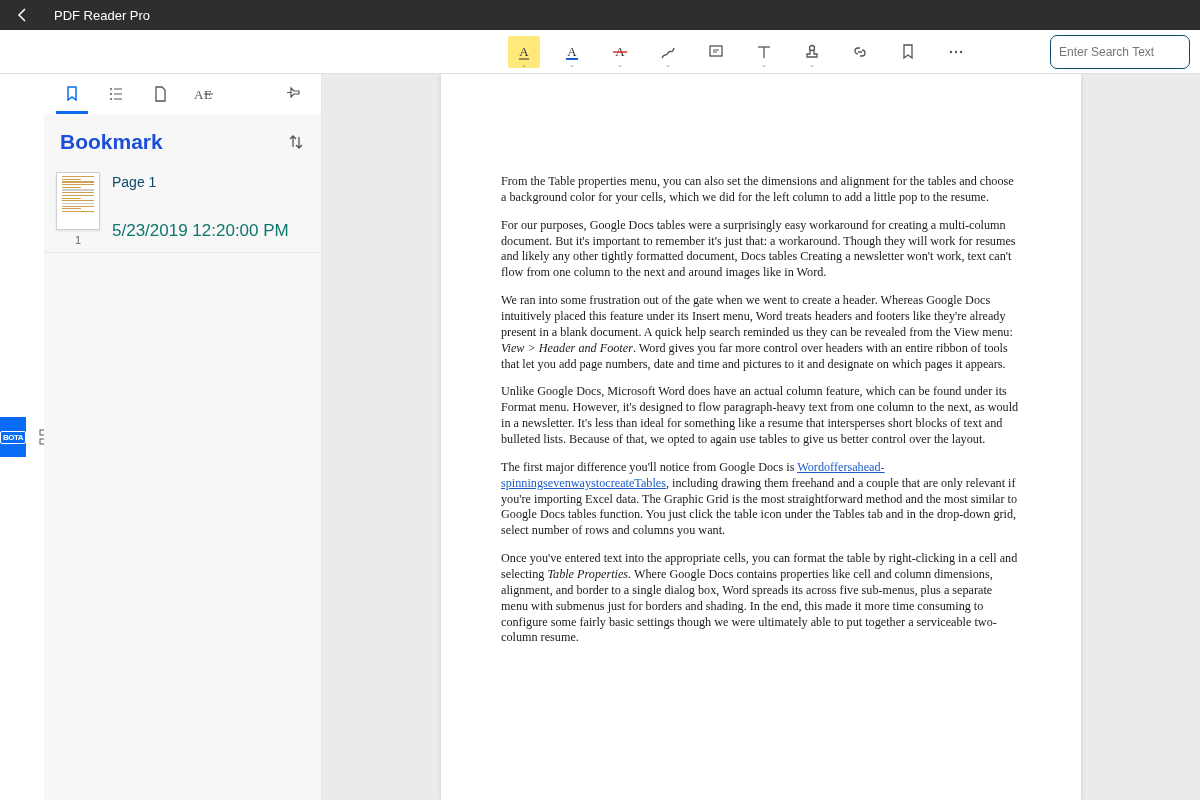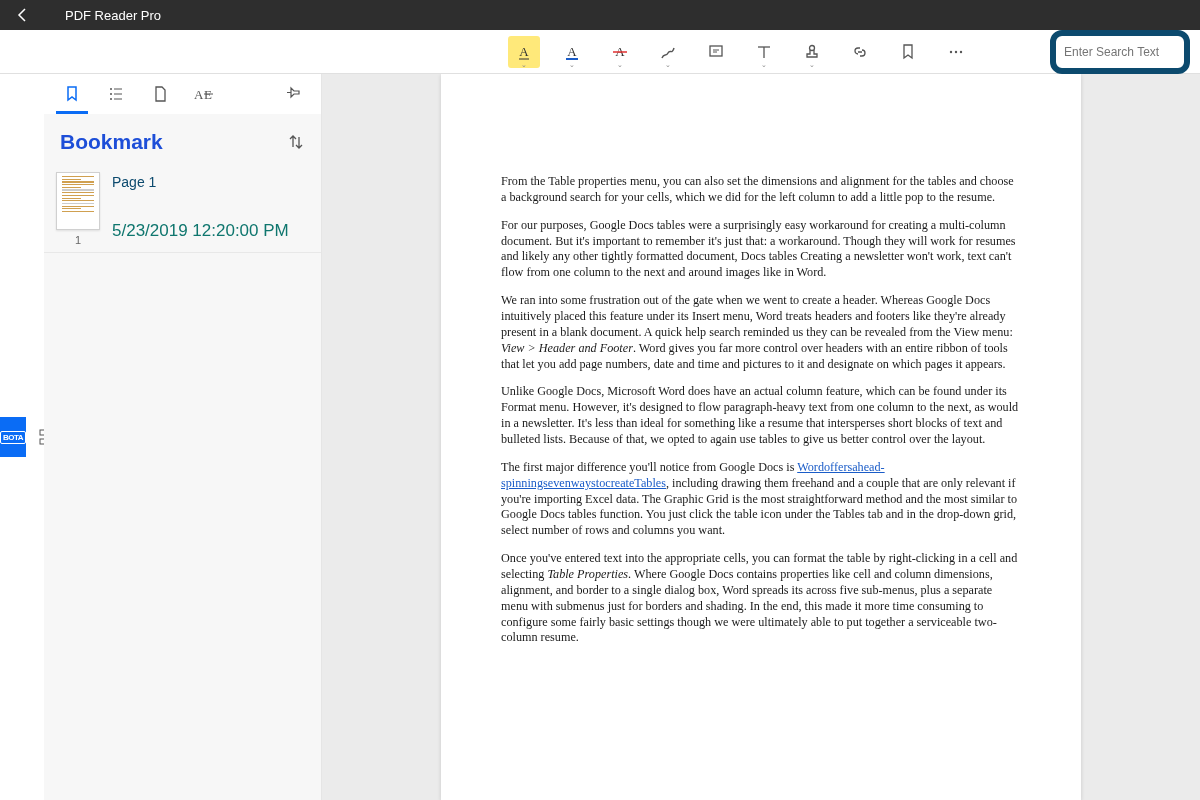--- a/index.html
+++ b/index.html
@@ -1,28 +1,28 @@
 <!DOCTYPE html>
 <html><head>
 <meta charset="utf-8">
 <style>
 * { margin: 0; padding: 0; box-sizing: border-box; }
 body { font-family: "Segoe UI", Arial, sans-serif; background: #fff; width: 1200px; height: 800px; overflow: hidden; display: flex; flex-direction: column; }
 
 .titlebar { background: #2e2e2e; color: #fff; height: 30px; display: flex; align-items: center; padding: 0 8px; font-size: 13px; }
 .titlebar .back { width: 30px; display: flex; align-items: center; justify-content: center; cursor: pointer; }
-.titlebar .title { margin-left: 27px; }
+.titlebar .title { margin-left: 16px; }
 
 .toolbar { height: 44px; border-bottom: 1px solid #e0e0e0; display: flex; align-items: center; justify-content: space-between; padding: 0 10px; background: #fff; }
 .toolbar-center { display: flex; gap: 16px; align-items: center; margin-left: 420px; }
 .tool-btn { width: 32px; height: 32px; display: flex; flex-direction: column; align-items: center; justify-content: center; cursor: pointer; border-radius: 3px; position: relative; }
 .tool-btn.hl { background: #ffe97a; }
 .tool-chev { font-size: 7px; color: #888; position: absolute; bottom: -1px; }
 .search-box { width: 140px; }
-.search-box input { width: 100%; height: 28px; border: 6px solid #0c4a6e; border-radius: 12px; padding: 16px 8px; font-size: 12px; color: #888; outline: none; }
+.search-box input { width: 100%; height: 28px; border: 1px solid #0c4a6e; border-radius: 7px; padding: 16px 8px; font-size: 12px; color: #888; outline: none; }
 
 .main { flex: 1; display: flex; overflow: hidden; }
 
 .rail { width: 44px; background: #fff; display: flex; align-items: center; padding-top: 0; gap: 12px; }
 .rail-btn { width: 44px; height: 40px; display: flex; align-items: center; justify-content: center; cursor: pointer; color: #666; }
 .rail-btn.active { background: #0a6cf5; color: #fff; }
 .rail-label { font-size: 8px; font-weight: bold; border: 1.5px solid currentColor; padding: 1px 2px; border-radius: 2px; letter-spacing: -0.5px; }
 
 .sidebar { width: 278px; background: #f7f7f7; border-right: 1px solid #e5e5e5; display: flex; flex-direction: column; }
 .sidebar-tabs { height: 40px; display: flex; align-items: center; padding: 0 8px; gap: 4px; background: #fff; border-bottom: 1px solid transparent; }
@@ -244,21 +244,21 @@
         <div class="bm-info">
           <div class="bm-title">Page 1</div>
           <div class="bm-date">5/23/2019 12:20:00 PM</div>
         </div>
       </div>
     </div>
   </div>
 
   <div class="viewer">
     <div class="page">
-      <p>From the Table properties menu, you can also set the dimensions and alignment for the tables and choose a background search for your cells, which we did for the left column to add a little pop to the resume.</p>
+      <p>From the Table properties menu, you can also set the dimensions and alignment for the tables and choose a background color for your cells, which we did for the left column to add a little pop to the resume.</p>
       <p>For our purposes, Google Docs tables were a surprisingly easy workaround for creating a multi-column document. But it's important to remember it's just that: a workaround. Though they will work for resumes and likely any other tightly formatted document, Docs tables Creating a newsletter won't work, text can't flow from one column to the next and around images like in Word.</p>
       <p><span>We ran into some frustration out of the gate when we went to create a header. Whereas Google Docs intuitively placed this feature under its Insert menu, Word treats headers and footers like they're already present in a blank document. A quick help search reminded us they can be revealed from the View menu: </span><span class="ital">View &gt; Header and Footer</span><span>. Word gives you far more control over headers with an entire ribbon of tools that let you add page numbers, date and time and pictures to it and designate on which pages it appears.</span></p>
       <p>Unlike Google Docs, Microsoft Word does have an actual column feature, which can be found under its Format menu. However, it's designed to flow paragraph-heavy text from one column to the next, as would in a newsletter. It's less than ideal for something like a resume that intersperses short blocks of text and bulleted lists. Because of that, we opted to again use tables to give us better control over the layout.</p>
       <p><span>The first major difference you'll notice from Google Docs is </span><a href="#">Wordoffersahead-spinningsevenwaystocreateTables</a><span>, including drawing them freehand and a couple that are only relevant if you're importing Excel data. The Graphic Grid is the most straightforward method and the most similar to Google Docs tables function. You just click the table icon under the Tables tab and in the drop-down grid, select number of rows and columns you want.</span></p>
       <p><span>Once you've entered text into the appropriate cells, you can format the table by right-clicking in a cell and selecting </span><span class="ital">Table Properties</span><span>. Where Google Docs contains properties like cell and column dimensions, alignment, and border to a single dialog box, Word spreads its across five sub-menus, plus a separate menu with submenus just for borders and shading. In the end, this made it more time consuming to configure some fairly basic settings though we were ultimately able to put together a serviceable two-column resume.</span></p>
     </div>
   </div>
 </div>
 
 </body></html>

